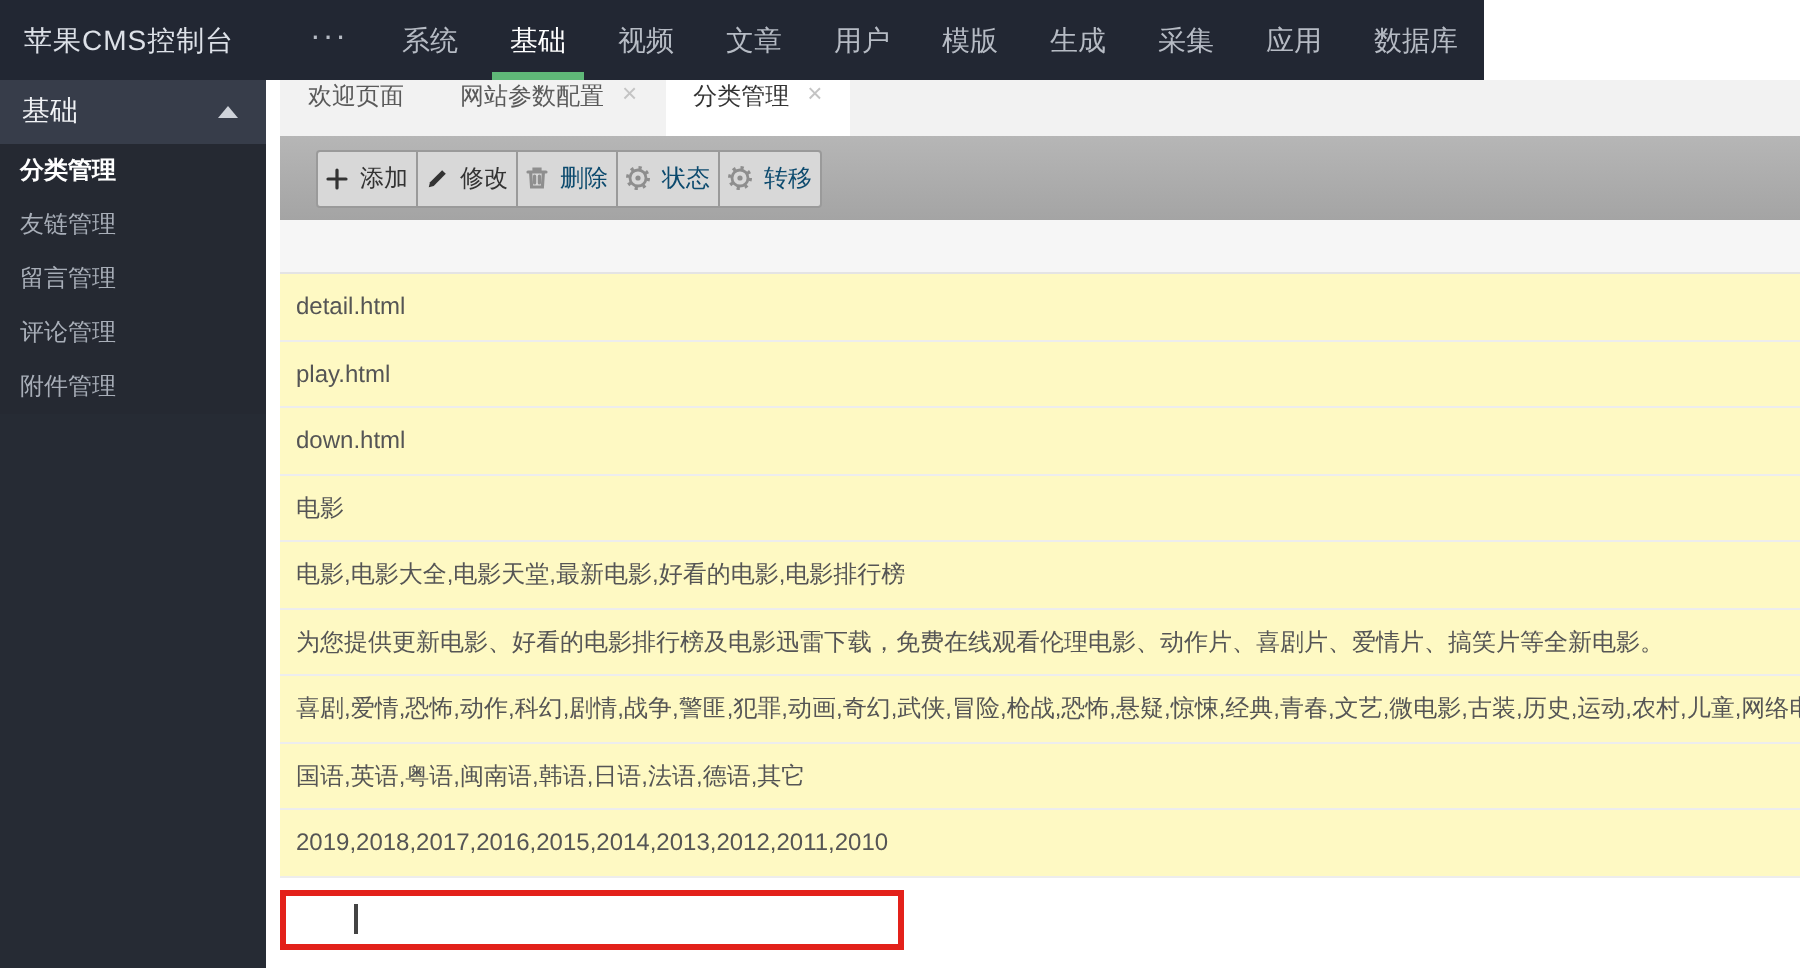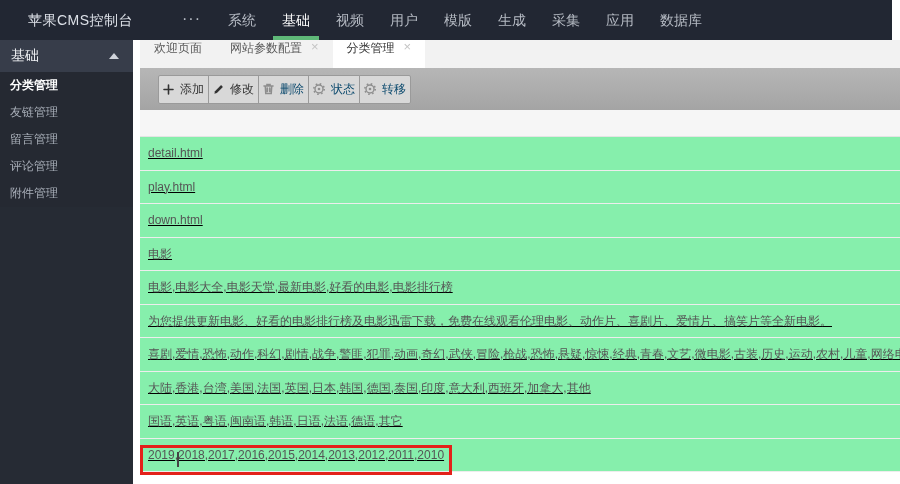--- a/index.html
+++ b/index.html
@@ -6,22 +6,22 @@
   html,body { width:900px; height:484px; overflow:hidden; }
   body {
     position:relative;
     font-family:"Liberation Sans","DejaVu Sans",sans-serif;
     background:#fff;
     -webkit-font-smoothing:antialiased;
   }
 
   
   .topbar {
-    position:absolute; left:0; top:0; width:892px; height:40px;
-    background:#222733; display:flex; align-items:stretch; z-index:30;padding-left:16px;
+    position:absolute; left:0; top:0; width:742px; height:40px;
+    background:#222733; display:flex; align-items:stretch; z-index:30;
   }
   .brand {
     color:#dde1e8; font-size:14px; line-height:40px;
     padding-left:12px; width:152px; letter-spacing:.5px;
   }
   .nav-more {
     color:#b6bbc4; font-size:16px; line-height:38px; padding:0 14px;
     cursor:pointer; letter-spacing:1px;
   }
   .topnav { display:flex; }
@@ -81,21 +81,21 @@
     align-items:center; gap:6px; cursor:pointer; margin-left:-1px;
     font-family:inherit; white-space:nowrap;
   }
   .btn:first-child { margin-left:0; border-radius:2px 0 0 2px; }
   .btn:last-child { border-radius:0 2px 2px 0; }
   .btn.disabled { color:#0c4a6e;align-items:center; }
   .btn svg { display:block; }
   .btn .stroke { stroke:#333; stroke-width:1.6; fill:none; stroke-linecap:round; }
   .btn.disabled .stroke { stroke:#8E8E8E; }
 
-  .grid { background:#86efac;text-decoration:underline; }
+  .grid { background:#fef9c3; }
   .grid-hband {
     height:27px; background:#F6F6F6; border-bottom:1px solid #E4E4E4;
   }
   .row {
     height:33.5px; line-height:33px; border-bottom:1px solid #EDEDED;
     font-size:12px; color:#555; padding-left:8px; white-space:nowrap;
     overflow:hidden; cursor:pointer;
   }
 
   
@@ -111,20 +111,21 @@
 </head>
 <body>
 
 <header class="topbar">
   <div class="brand">苹果CMS控制台</div>
   <div class="nav-more">···</div>
   <nav class="topnav">
     <div class="nav-item">系统</div>
     <div class="nav-item active">基础</div>
     <div class="nav-item">视频</div>
+    <div class="nav-item">文章</div>
     <div class="nav-item">用户</div>
     <div class="nav-item">模版</div>
     <div class="nav-item">生成</div>
     <div class="nav-item">采集</div>
     <div class="nav-item">应用</div>
     <div class="nav-item">数据库</div>
   </nav>
 </header>
 
 <aside class="sidebar">
@@ -206,20 +207,19 @@
 
   <div class="grid">
     <div class="grid-hband"></div>
     <div class="row">detail.html</div>
     <div class="row">play.html</div>
     <div class="row">down.html</div>
     <div class="row">电影</div>
     <div class="row">电影,电影大全,电影天堂,最新电影,好看的电影,电影排行榜</div>
     <div class="row">为您提供更新电影、好看的电影排行榜及电影迅雷下载，免费在线观看伦理电影、动作片、喜剧片、爱情片、搞笑片等全新电影。</div>
     <div class="row">喜剧,爱情,恐怖,动作,科幻,剧情,战争,警匪,犯罪,动画,奇幻,武侠,冒险,枪战,恐怖,悬疑,惊悚,经典,青春,文艺,微电影,古装,历史,运动,农村,儿童,网络电影</div>
-    <div class="row">大陆,香港,台湾,美国,法国,英国,日本,韩国,德国,泰国,印度,意大利,西班牙,加拿大,其他</div>
     <div class="row">国语,英语,粤语,闽南语,韩语,日语,法语,德语,其它</div>
     <div class="row">2019,2018,2017,2016,2015,2014,2013,2012,2011,2010</div>
   </div>
 </main>
 
 <div class="annotation-box"></div>
 <div class="text-caret"></div>
 
 </body></html>

